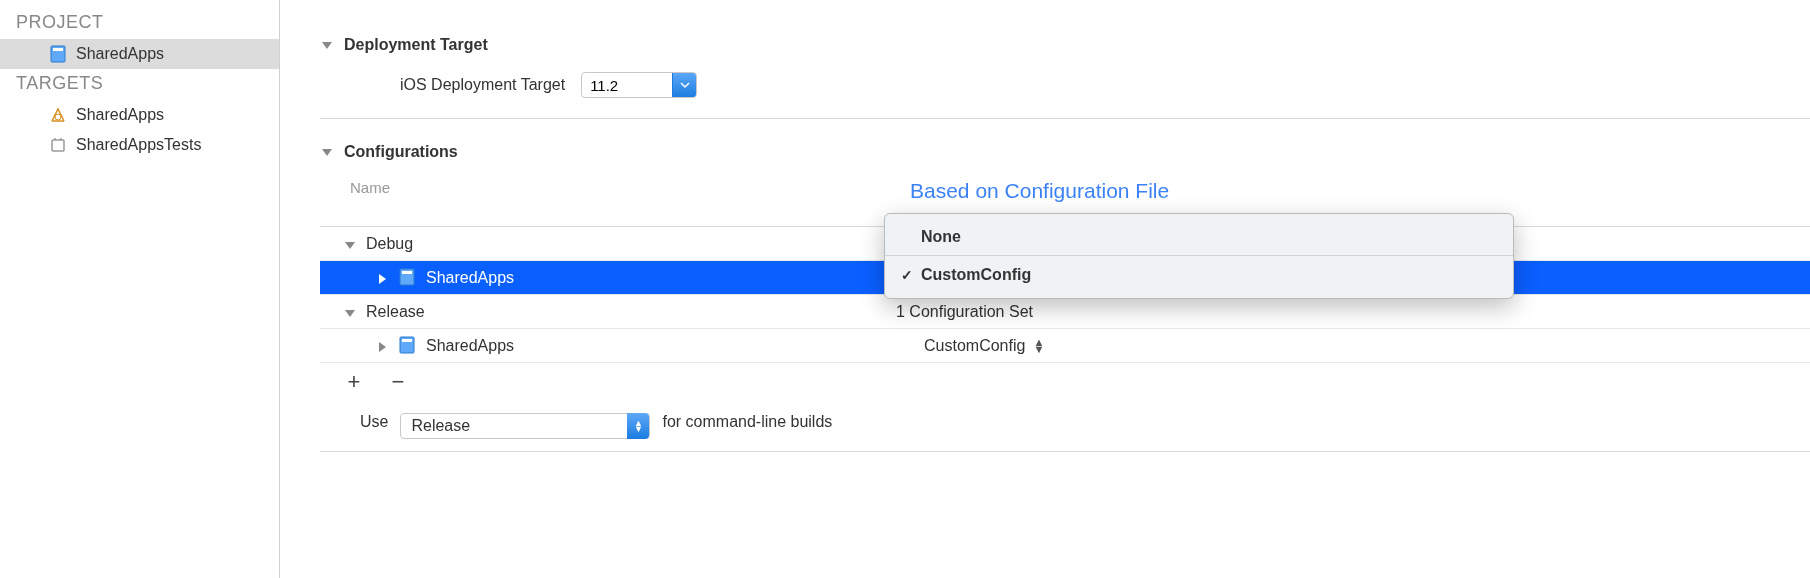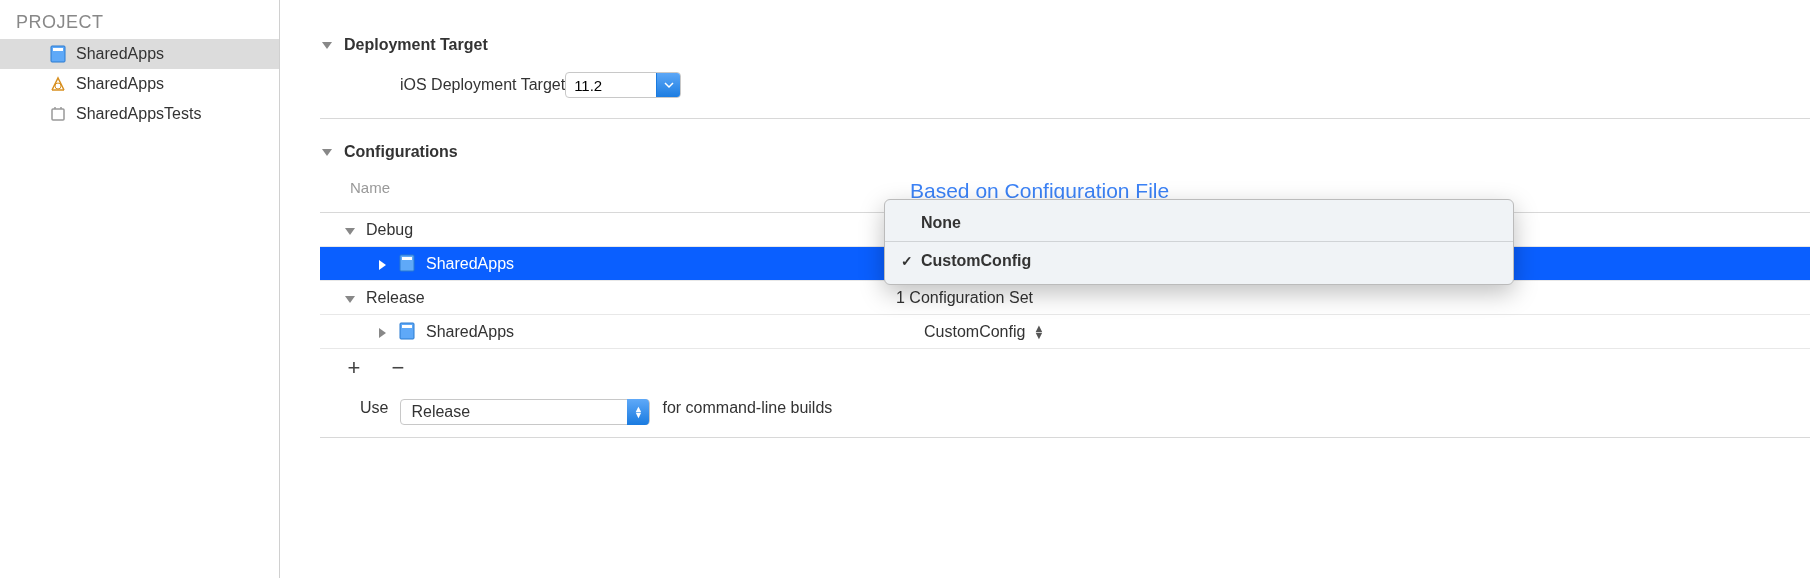--- a/index.html
+++ b/index.html
@@ -69,21 +69,21 @@
     }
     .field-row {
       display: flex;
       align-items: center;
       padding-left: 80px;
       margin-bottom: 20px;
     }
     .field-label {
       font-size: 16px;
       color: #333;
-      margin-right: 0;
+      margin-right: 16px;
     }
     .combo {
       display: flex;
       align-items: center;
       border: 1px solid #c8c8c8;
       border-radius: 4px;
       height: 26px;
       overflow: hidden;
       background: #fff;
     }
@@ -105,21 +105,21 @@
       color: #fff;
       border-left: 1px solid #1a7be0;
     }
     .divider {
       border-top: 1px solid #d8d8d8;
       margin: 0 0 20px 0;
     }
     .table-header-row {
       display: flex;
       padding-left: 30px;
-      margin-bottom: 9px;
+      margin-bottom: 23px;
     }
     .col-name {
       flex: 0 0 560px;
       font-size: 15px;
       color: #999;
     }
     .col-config {
       flex: 1;
       font-size: 21px;
       color: #3b82f6;
@@ -249,20 +249,21 @@
   <div class="sidebar-header">PROJECT</div>
   <div class="sidebar-item selected">
     <span class="sidebar-icon">
       <svg width="18" height="18" viewBox="0 0 18 18">
           <rect x="2" y="1" width="14" height="16" rx="1" fill="#5fa9f8" stroke="#2a7ad0"></rect>
           <rect x="4" y="3" width="10" height="3" fill="#fff"></rect>
         </svg>
     </span>
     <span>SharedApps</span>
   </div>
+  <div class="sidebar-header">TARGETS</div>
   <div class="sidebar-item">
     <span class="sidebar-icon">
       <svg width="18" height="18" viewBox="0 0 18 18">
           <path d="M3 15 L9 3 L15 15" stroke="#d89020" stroke-width="1.5" fill="none"></path>
           <line x1="3" y1="15" x2="15" y2="15" stroke="#d89020" stroke-width="1.5"></line>
           <circle cx="9" cy="11" r="3" stroke="#d89020" stroke-width="1" fill="none"></circle>
         </svg>
     </span>
     <span>SharedApps</span>
   </div>

